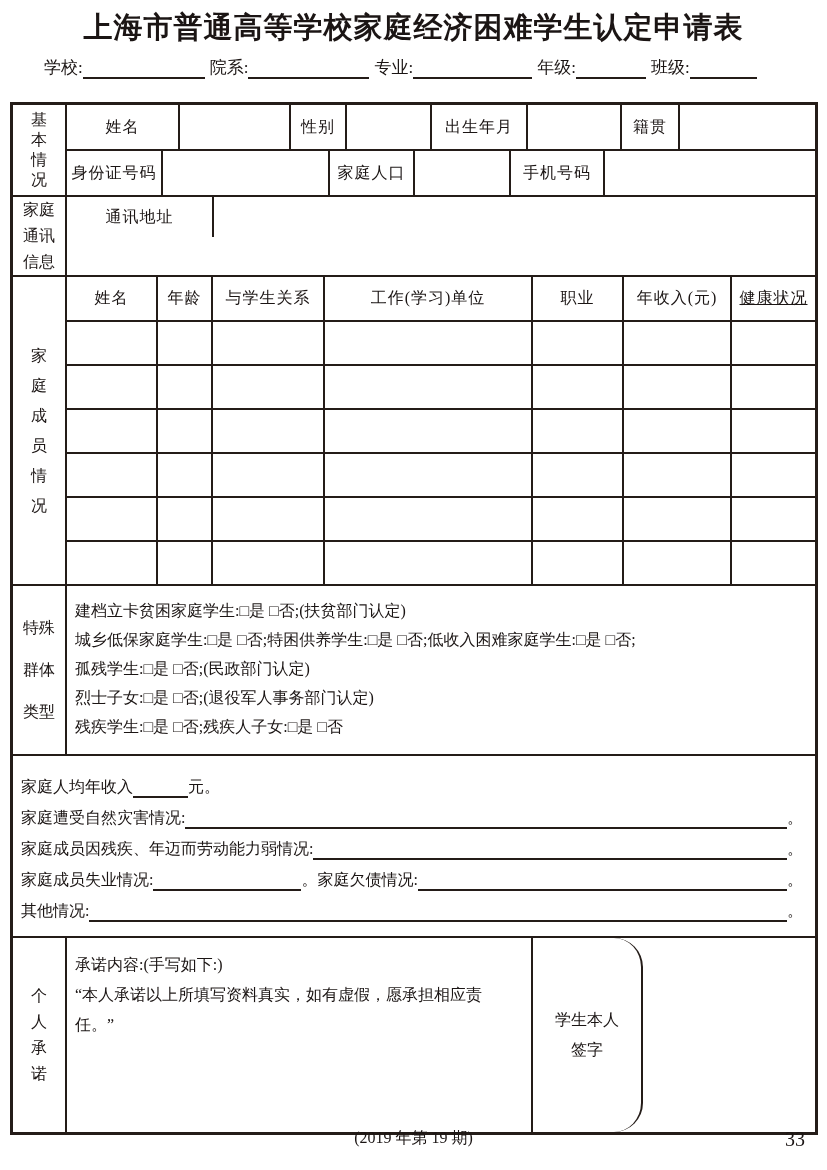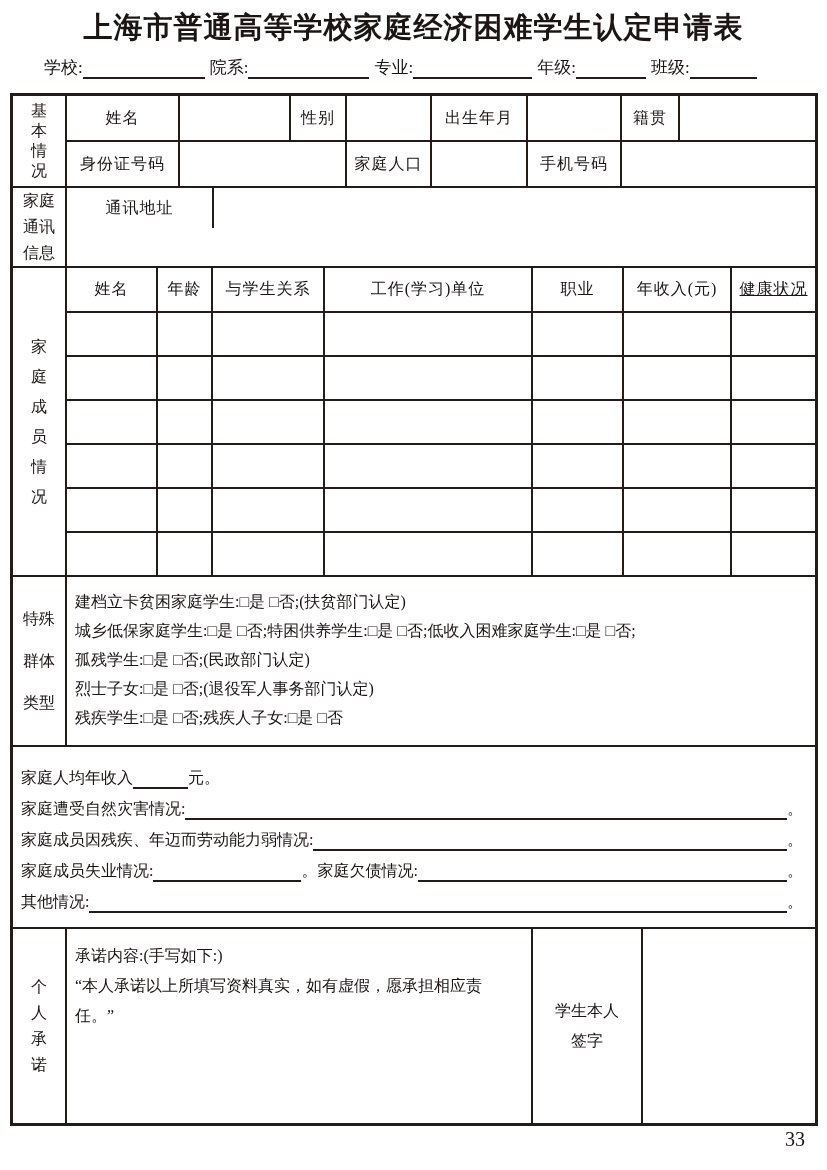--- a/index.html
+++ b/index.html
@@ -27,21 +27,21 @@
     display:flex;align-items:flex-end;
     font-size:17px;
   }
   .hg{display:flex;align-items:center;margin-right:5px;}
   .hg .t{padding-bottom:2px;white-space:nowrap;}
   .hb{border-bottom:2px solid var(--line);height:20px;margin-bottom:2px;}
   .w122{width:122px}.w121{width:121px}.w119{width:119px}.w70{width:70px}.w67{width:67px}
 
   
   .tbl{
-    position:absolute;top:93px;left:10px;width:808px;
+    position:absolute;top:102px;left:10px;width:808px;
     box-sizing:border-box;border:3px solid var(--line);
     background:#fff;
   }
   .sec{display:flex;border-bottom:2px solid var(--line);}
   .sec:last-child{border-bottom:none;}
   .lc{
     width:54px;box-sizing:border-box;border-right:2px solid var(--line);
     display:flex;align-items:center;justify-content:center;
     font-size:16px;flex-shrink:0;
   }
@@ -69,21 +69,21 @@
   .ub{border-bottom:2px solid var(--line);height:21px;margin-bottom:3px;box-sizing:border-box;}
   .w55{width:55px}.w118{width:118px}.w148{width:148px}
   
   .prow{display:flex;min-height:194px;}
   .pcell{
     width:466px;box-sizing:border-box;border-right:2px solid var(--line);
     padding:12px 20px 0 8px;font-size:16px;line-height:30px;
   }
   .scell{
     width:110px;box-sizing:border-box;border-right:2px solid var(--line);
-    display:flex;align-items:center;justify-content:center;font-size:16px;
+    display:flex;align-items:center;justify-content:center;font-size:16px;border-radius:29px;
   }
   .signwrap{width:68px;word-break:break-all;text-align:center;line-height:30px;}
   .sigarea{flex:1;}
   
   .fi{position:absolute;top:1128px;left:0;width:100%;text-align:center;font-size:16px;}
   .fp{position:absolute;top:1128px;right:22px;font-size:20px;}
 </style>
 </head>
 <body>
 
@@ -125,21 +125,21 @@
           <div class="c" style="width:113px">姓名</div>
           <div class="c" style="width:111px"></div>
           <div class="c" style="width:56px">性别</div>
           <div class="c" style="width:85px"></div>
           <div class="c" style="width:96px">出生年月</div>
           <div class="c" style="width:94px"></div>
           <div class="c" style="width:58px">籍贯</div>
           <div class="c grow"></div>
         </div>
         <div class="r h44">
-          <div class="c" style="width:113px">身份证号码</div>
+          <div class="c" style="width:96px">身份证号码</div>
           <div class="c" style="width:167px"></div>
           <div class="c" style="width:85px">家庭人口</div>
           <div class="c" style="width:96px"></div>
           <div class="c" style="width:94px">手机号码</div>
           <div class="c grow"></div>
         </div>
       </div>
     </div>
 
     <div class="sec">
@@ -284,15 +284,16 @@
           <div class="scell">
             <div class="signwrap">学生本人签字</div>
           </div>
           <div class="sigarea"></div>
         </div>
       </div>
     </div>
 
   </div>
 
+  <div class="fi">(2019 年第 19 期)</div>
   <div class="fp">33</div>
 
 </div>
 
 </body></html>

